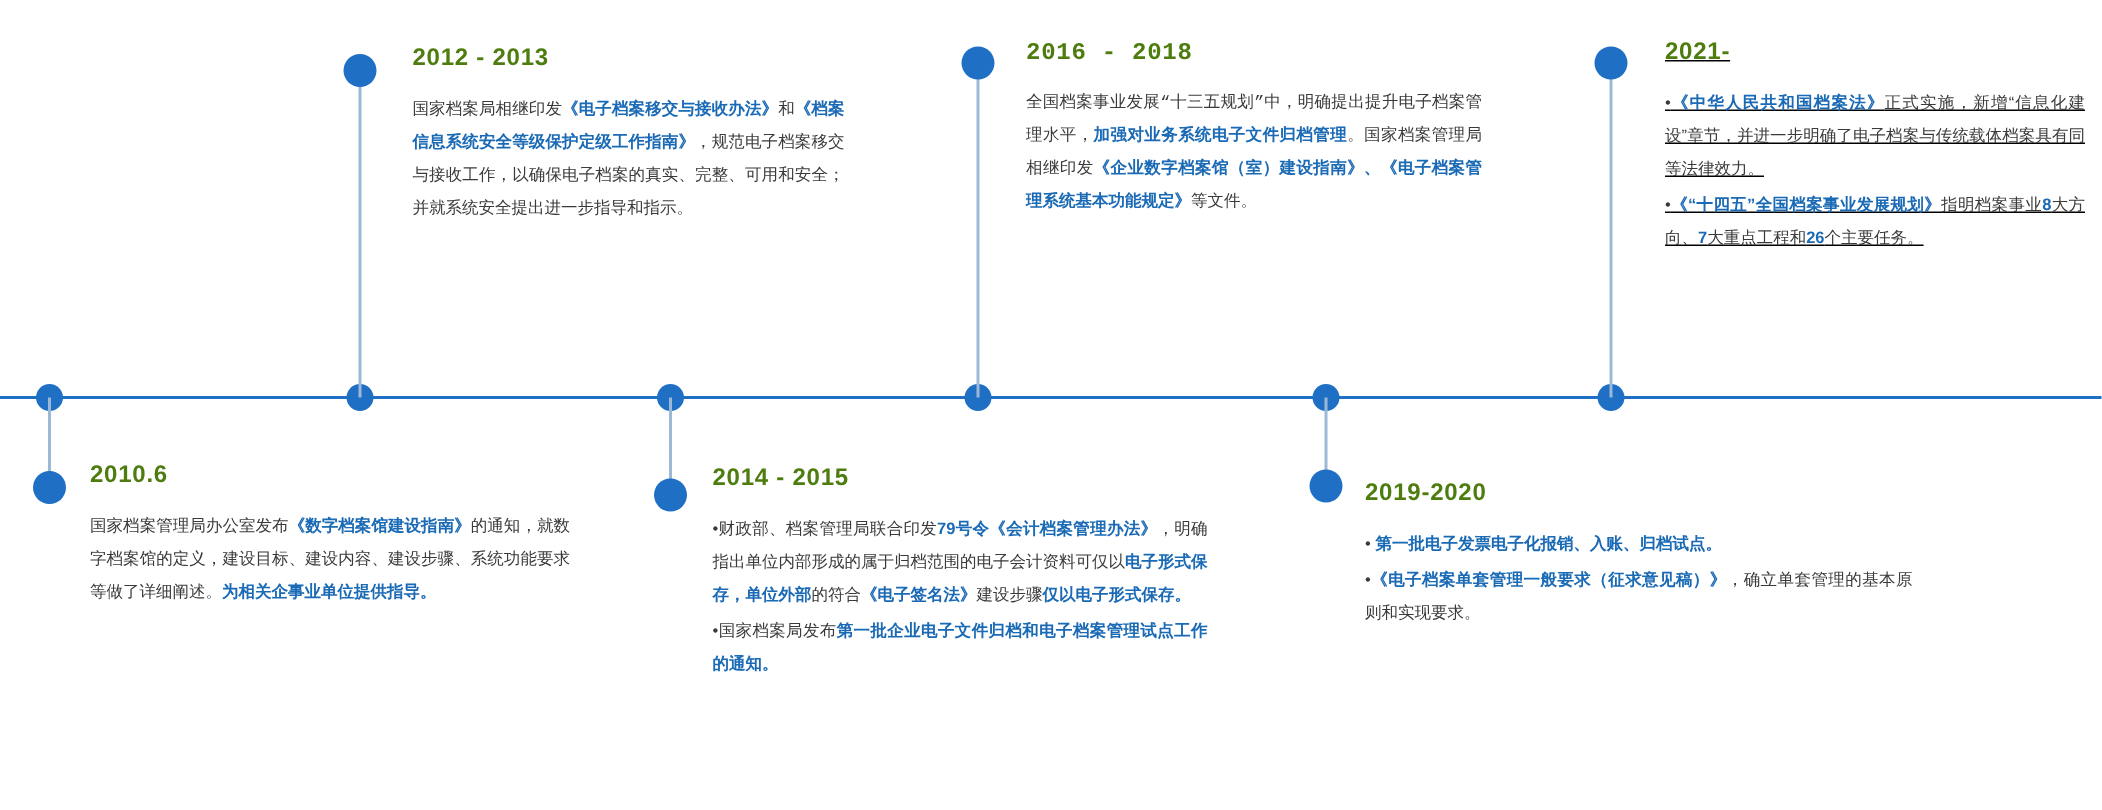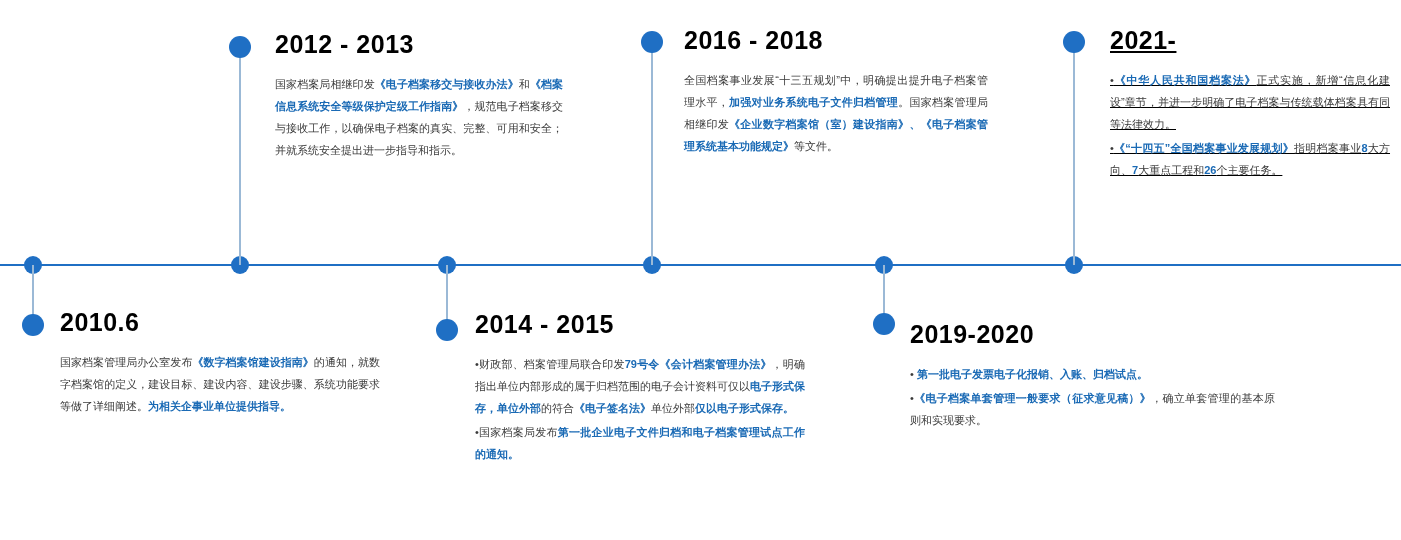--- a/index.html
+++ b/index.html
@@ -49,23 +49,23 @@
     width: 22px;
     height: 22px;
     border-radius: 50%;
     background: #1f6fc4;
     transform: translate(-50%, -50%);
   }
   .entry {
     position: absolute;
   }
   .entry .year {
-    font-size: 25px;
+    font-size: 16px;
     font-weight: bold;
-    color: #000000;
+    color: #4d7c0f;
     letter-spacing: 0.5px;
     margin-bottom: 14px;
     white-space: nowrap;
   }
   .entry .body {
     font-size: 11px;
     line-height: 2.0;
     color: #3a3a3a;
     text-align: justify;
   }
@@ -113,25 +113,25 @@
     </div>
   <div class="entry" id="entry-2012-2013" style="left:275px; top:30px;  width:288px;">
       <div class="year">2012 - 2013</div>
       <div class="body">
         <p><span>国家档案局相继印发</span><span class="hl">《电子档案移交与接收办法》</span><span>和</span><span class="hl">《档案信息系统安全等级保护定级工作指南》</span><span>，规范电子档案移交与接收工作，以确保电子档案的真实、完整、可用和安全；并就系统安全提出进一步指导和指示。</span></p>
       </div>
     </div>
   <div class="entry" id="entry-2014-2015" style="left:475px; top:310px; width:330px;">
       <div class="year">2014 - 2015</div>
       <div class="body">
-        <p><span>•财政部、档案管理局联合印发</span><span class="hl">79</span><span class="hl">号令</span><span class="hl">《会计档案管理办法》</span><span>，明确指出单位内部形成的属于归档范围的电子会计资料可仅以</span><span class="hl">电子形式保存，单位外部</span><span>的符合</span><span class="hl">《电子签名法》</span><span>单位外部</span><span class="hl">仅以电子形式保存。</span></p>
+        <p><span>•财政部、档案管理局联合印发</span><span class="hl">79</span><span class="hl">号令</span><span class="hl">《会计档案管理办法》</span><span>，明确指出单位内部形成的属于归档范围的电子会计资料可仅以</span><span class="hl">电子形式保存，单位外部</span><span>的符合</span><span class="hl">《电子签名法》</span><span>建设步骤</span><span class="hl">仅以电子形式保存。</span></p>
         <p><span>•国家档案局发布</span><span class="hl">第一批企业电子文件归档和电子档案管理试点工作的通知。</span></p>
       </div>
     </div>
-  <div class="entry" id="entry-2016-2018" style="left:684px; top:26px;  width:304px;">
+  <div class="entry" id="entry-2016-2018" style="left:684px; top:26px;  width:304px;font-family:Liberation Mono, monospace;">
       <div class="year">2016 - 2018</div>
       <div class="body">
         <p><span>全国档案事业发展“十三五规划”中，明确提出提升电子档案管理水平，</span><span class="hl">加强对业务系统电子文件归档管理</span><span>。国家档案管理局相继印发</span><span class="hl">《企业数字档案馆（室）建设指南》、《电子档案管理系统基本功能规定》</span><span>等文件。</span></p>
       </div>
     </div>
   <div class="entry" id="entry-2019-2020" style="left:910px; top:320px; width:365px;">
       <div class="year">2019-2020</div>
       <div class="body">
         <p><span>• </span><span class="hl">第一批电子发票电子化报销、入账、归档试点。</span></p>
         <p><span>•</span><span class="hl">《电子档案单套管理一般要求（征求意见稿）》</span><span>，确立单套管理的基本原则和实现要求。</span></p>

